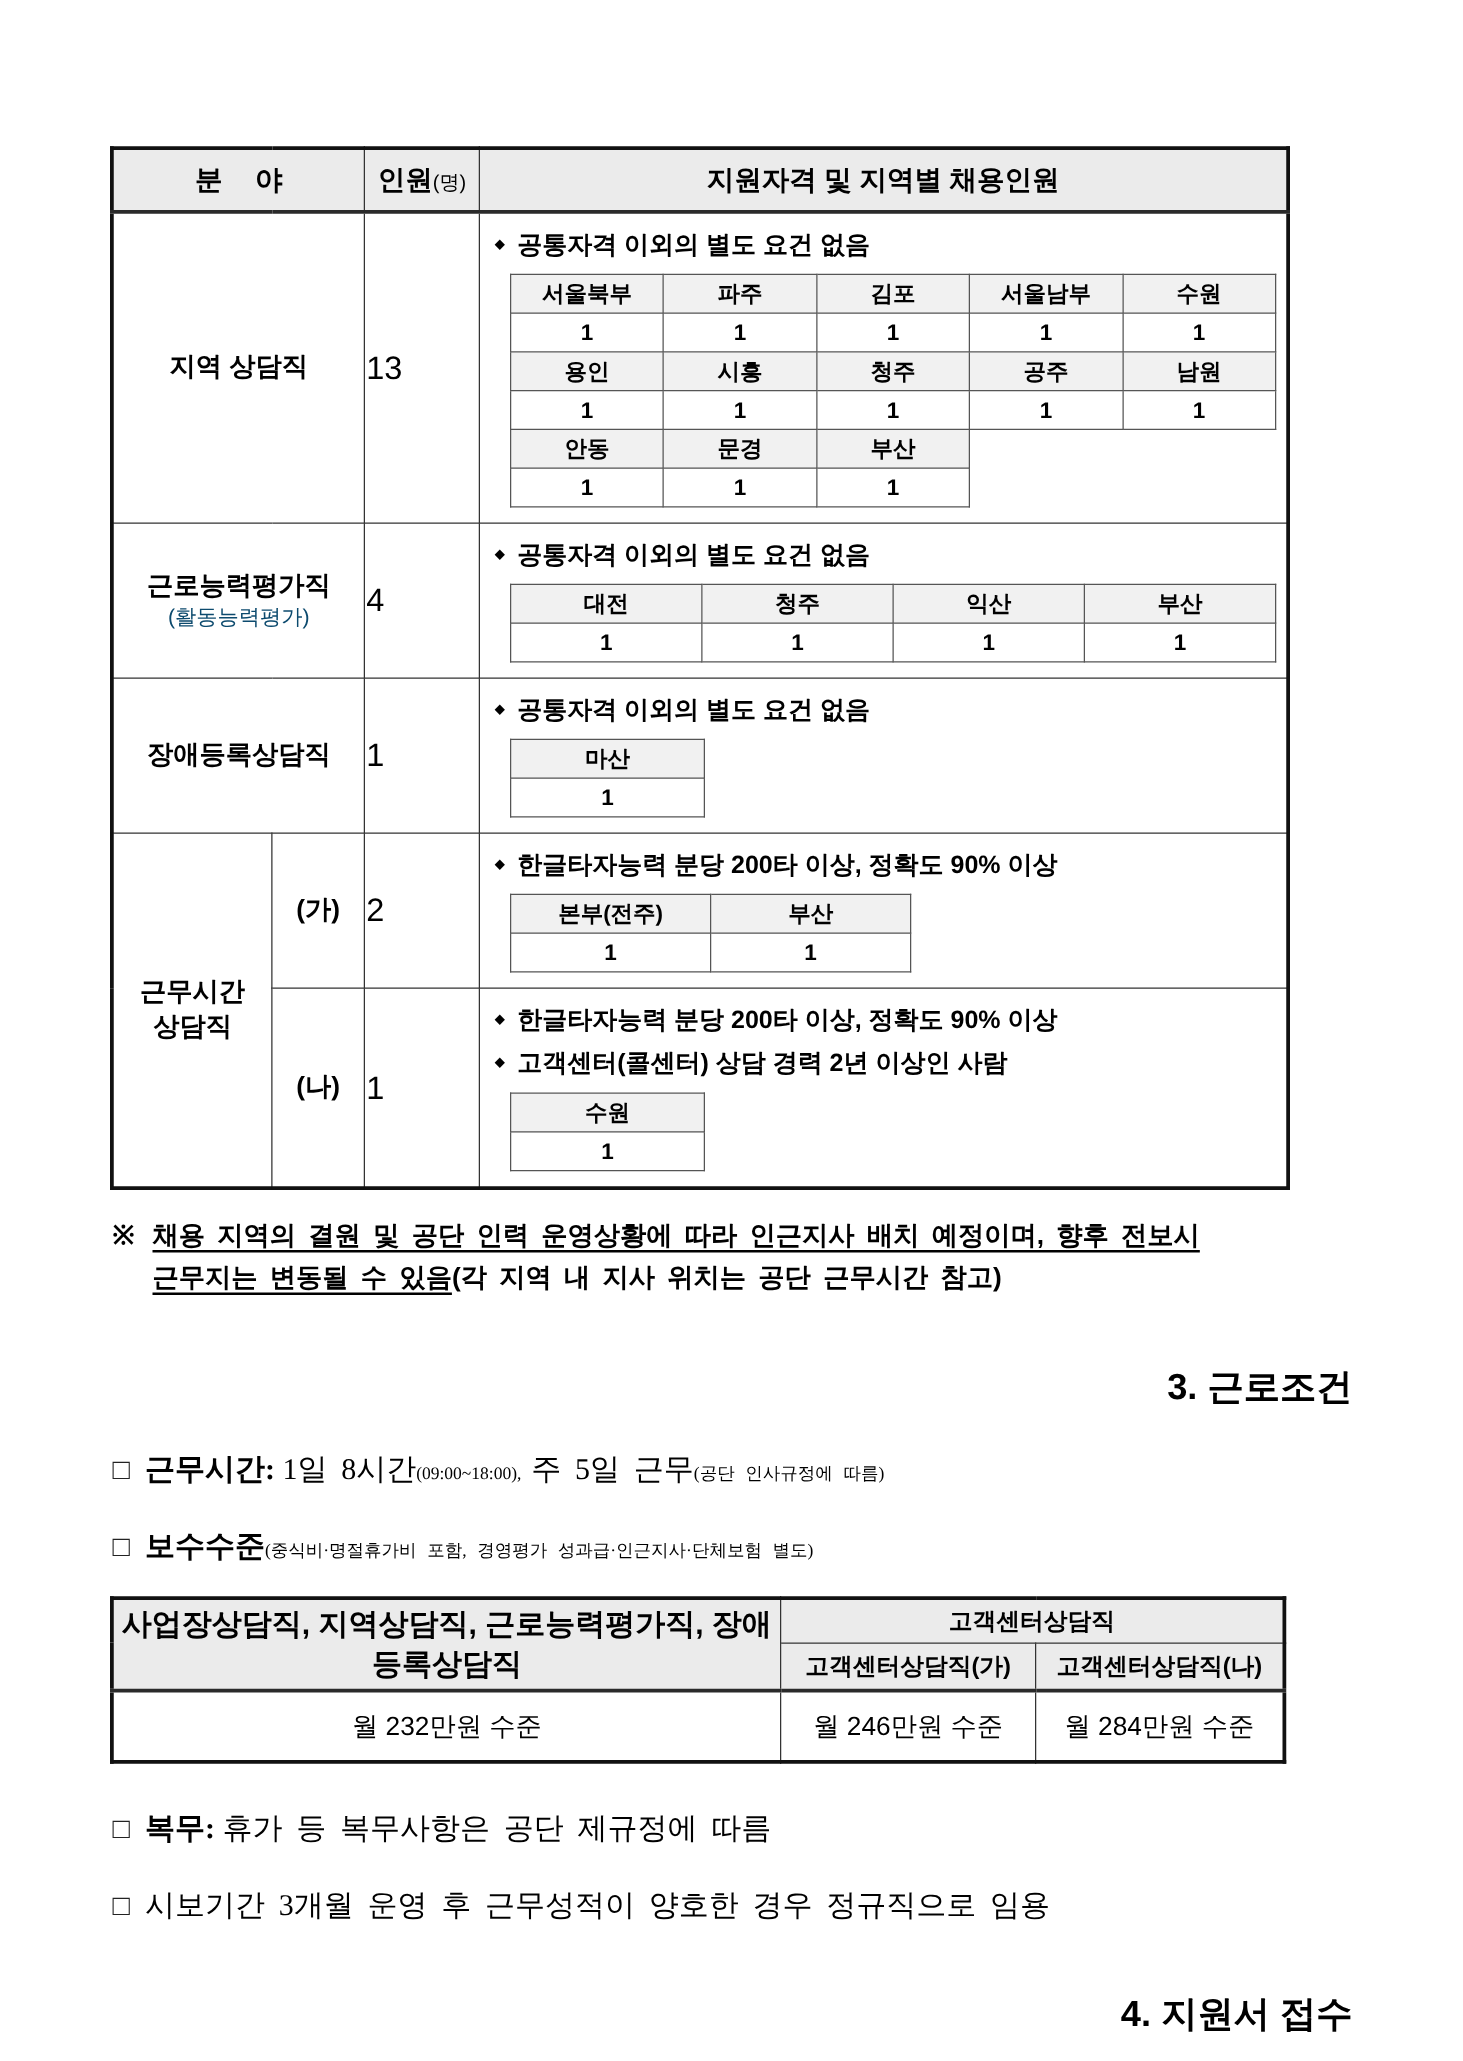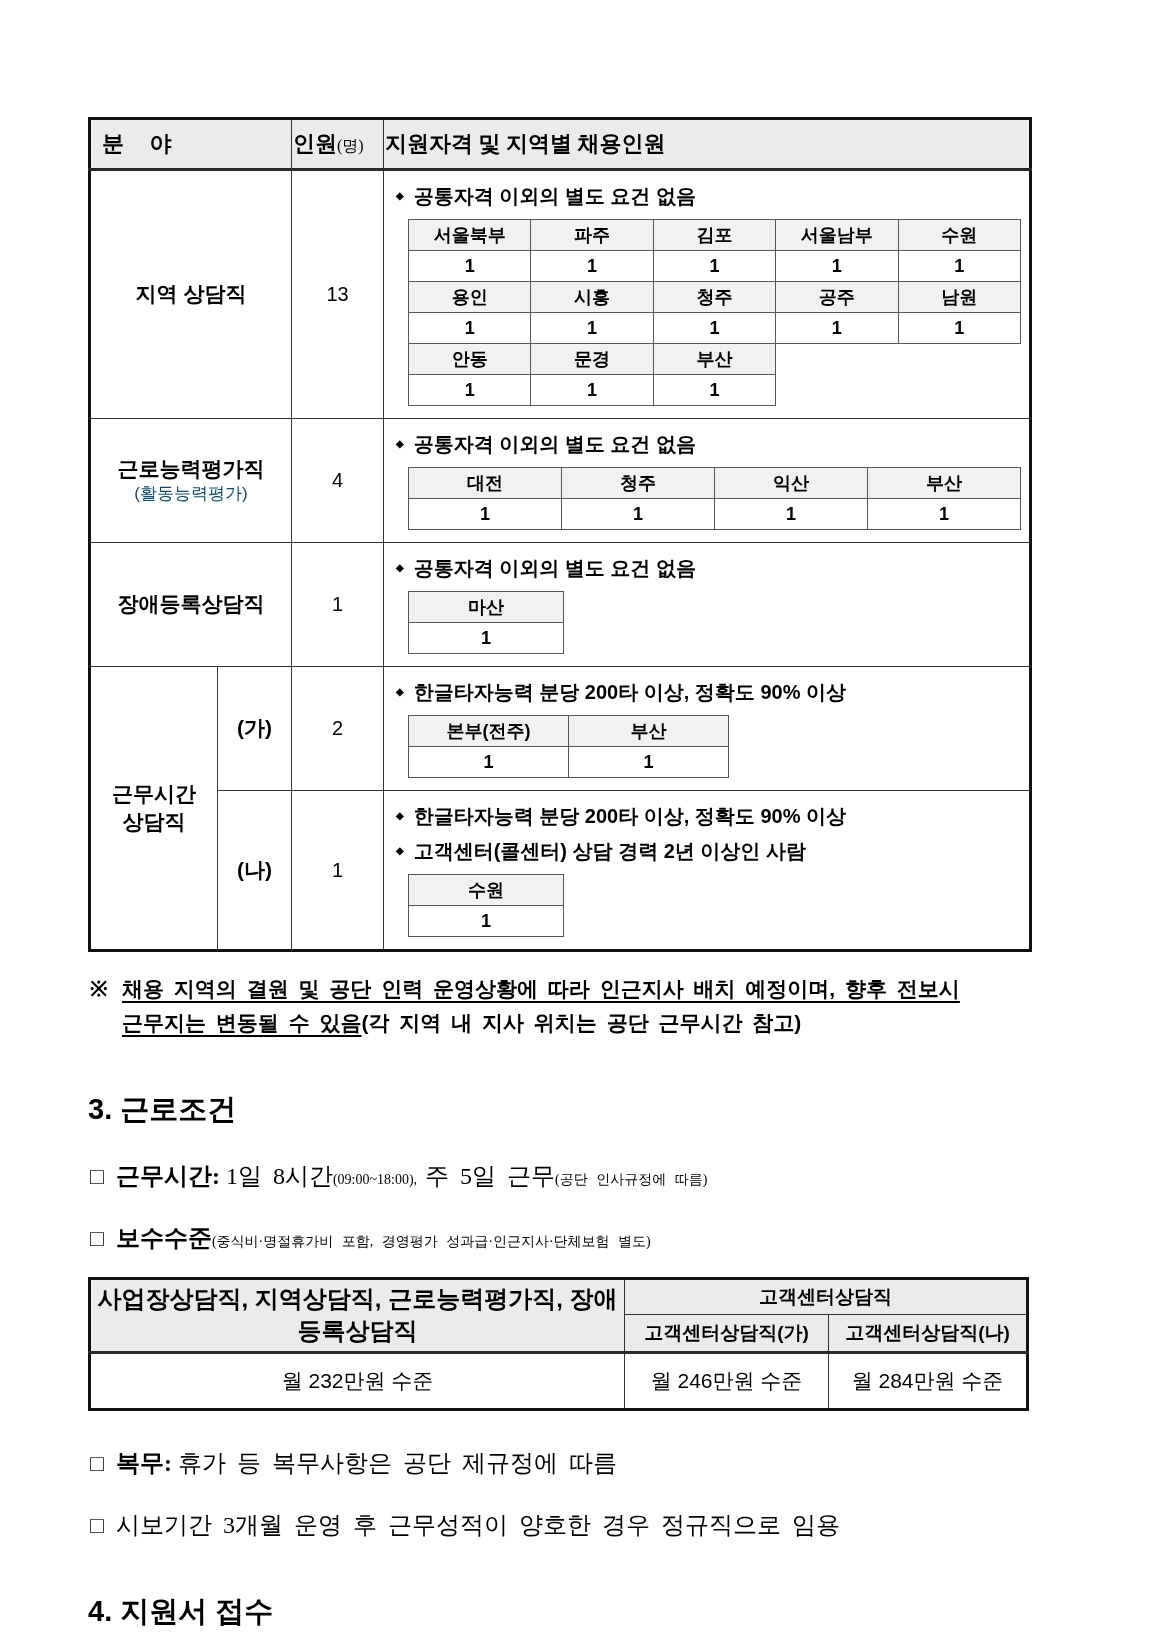--- a/index.html
+++ b/index.html
@@ -11,27 +11,27 @@
   .page { padding:117px 88px 0 88px; }
 
   
   .main-table {
     border-collapse:collapse; width:944px; table-layout:fixed;
     border:3px solid #111;
   }
   .main-table th, .main-table td { border:1.5px solid #333; }
   .mt-header th {
     background:#ebebeb; height:46px; font-size:22px; font-weight:bold;
-    border-bottom:3px solid #2a2a2a; text-align:left;font-family:Liberation Serif, serif;
+    border-bottom:3px solid #2a2a2a; text-align:center;
   }
   .ls-wide { letter-spacing:10px; padding-left:10px; }
   .small-paren { font-size:16px; font-weight:normal; }
   .field-cell { text-align:center; font-weight:bold; font-size:21px; vertical-align:middle; line-height:1.35; }
   .field-sub { font-weight:normal; font-size:17px; color:#0c4a6e; }
-  .count-cell { text-align:center; font-size:20px; font-weight:normal; vertical-align:middle; }
+  .count-cell { font-size:26px; font-weight:normal; vertical-align:middle; }
   .content-cell { padding:8px 8px 10px 8px; vertical-align:top; }
   .req-line { font-weight:bold; font-size:20px; padding:3px 0 3px 4px; line-height:1.45; }
   .diamond { font-size:10px; vertical-align:4px; margin-right:10px; }
 
   .mini { border-collapse:collapse; margin:5px 0 2px 16px; table-layout:fixed; }
   .mini th, .mini td {
     border:1.6px solid #555; height:30px; text-align:center;
     font-size:18px; font-weight:bold; padding:0 2px;
   }
   .mini th { background:#f1f1f1; }
@@ -44,21 +44,21 @@
   .note {
     display:flex; margin:20px 0 0 2px; width:944px;
     font-weight:bold; font-size:21px; line-height:1.62; word-spacing:4px;
   }
   .note .ref { flex:0 0 32px; }
   .note u {
     text-decoration:underline; text-underline-offset:5px; text-decoration-thickness:1.5px;
   }
 
   
-  .sec-title { font-size:29px; font-weight:bold; margin:50px 0 0 0; }
+  .sec-title { font-size:29px; font-weight:bold; margin:50px 0 0 0;text-align:right; }
   .item {
     font-family:"Liberation Serif", serif; font-size:24px;
     margin:30px 0 0 2px; word-spacing:5px; line-height:1.35;
   }
   .sq {
     font-family:"Liberation Sans", sans-serif; font-size:23px; color:#222;
     margin-right:12px; font-weight:normal;
   }
   .ilabel { font-weight:bold; margin-right:6px; }
   .paren { font-size:14px; }

